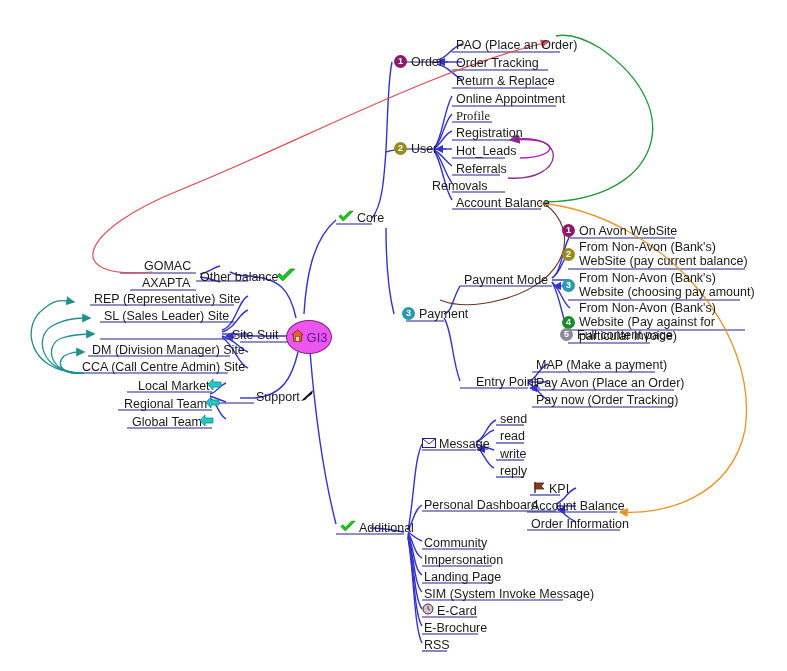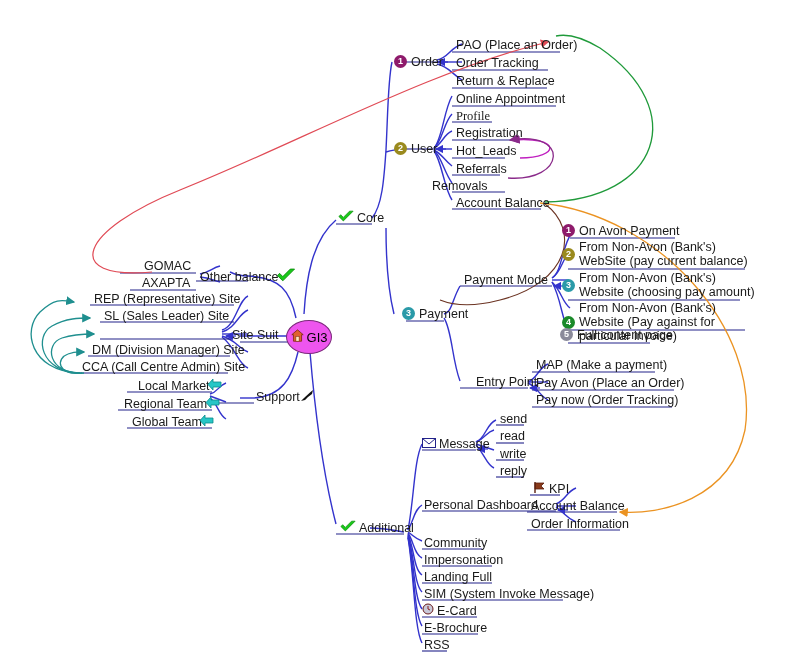--- a/index.html
+++ b/index.html
@@ -8,21 +8,21 @@
   #map{position:absolute;left:0;top:0;width:787px;height:671px;}
   svg.layer{position:absolute;left:0;top:0;width:787px;height:671px;pointer-events:none;}
   .node{position:absolute;white-space:nowrap;font-size:12.5px;color:#1a1a1a;
         line-height:14px;padding:0 2px 1px 2px;}
   .node .tx{display:inline-block;vertical-align:middle;}
   .ic{display:inline-block;vertical-align:middle;margin-right:3px;}
   .badge{display:inline-block;width:13px;height:13px;border-radius:50%;
          color:#fff;font-size:9px;line-height:13px;text-align:center;
          font-weight:bold;vertical-align:middle;margin-right:4px;}
   .central{position:absolute;border-radius:50%;background:#ee55ee;
-           border:1px solid #7a2a7a;color:#000000;font-size:13px;font-weight:normal;
+           border:1px solid #7a2a7a;color:#4c1d95;font-size:13px;font-weight:normal;
            display:flex;align-items:center;justify-content:center;}
   .twoline{line-height:14px;white-space:normal;}
 </style>
 </head>
 <body>
 
 <div id="map">
 
   <svg class="layer" viewBox="0 0 787 671">
     <defs>
@@ -293,21 +293,21 @@
   </div>
 
   <div class="node" style="left:400px;top:306px;">
     <span class="badge" style="background:#2a9aa8;">3</span><span class="tx">Payment</span>
   </div>
   <div class="node" style="left:462px;top:272px;">
     <span class="tx">Payment Mode</span>
   </div>
 
   <div class="node" style="left:560px;top:223px;">
-    <span class="badge" style="background:#8e1a6b;">1</span><span class="tx">On Avon Payment</span>
+    <span class="badge" style="background:#8e1a6b;">1</span><span class="tx">On Avon WebSite</span>
   </div>
   <div class="node twoline" style="left:560px;top:240px;width:200px;">
     <span class="badge" style="background:#9a8a1e;">2</span><span class="tx" style="white-space:normal;width:176px;">From Non-Avon (Bank's) WebSite (pay current balance)</span>
   </div>
   <div class="node twoline" style="left:560px;top:271px;width:200px;">
     <span class="badge" style="background:#2a9aa8;">3</span><span class="tx" style="white-space:normal;width:176px;">From Non-Avon (Bank's) Website (choosing pay amount)</span>
   </div>
   <div class="node twoline" style="left:560px;top:301px;width:200px;">
     <span class="badge" style="background:#1a8a2a;">4</span><span class="tx" style="white-space:normal;width:182px;">From Non-Avon (Bank's) Website (Pay against for particular invoice)</span>
   </div>
@@ -439,21 +439,21 @@
     <span class="tx">Order Information</span>
   </div>
 
   <div class="node" style="left:422px;top:535px;">
     <span class="tx">Community</span>
   </div>
   <div class="node" style="left:422px;top:552px;">
     <span class="tx">Impersonation</span>
   </div>
   <div class="node" style="left:422px;top:569px;">
-    <span class="tx">Landing Full</span>
+    <span class="tx">Landing Page</span>
   </div>
   <div class="node" style="left:422px;top:586px;">
     <span class="tx">SIM (System Invoke Message)</span>
   </div>
   <div class="node" style="left:420px;top:603px;">
     <span class="ic">
       <svg width="12" height="12" viewBox="0 0 12 12">
           <circle cx="6" cy="6" r="5" fill="#c8c8d8" stroke="#6a1a1a" stroke-width="1"></circle>
           <path d="M6 3 L6 6 L8 7" fill="none" stroke="#8a1a1a" stroke-width="1"></path>
         </svg>

